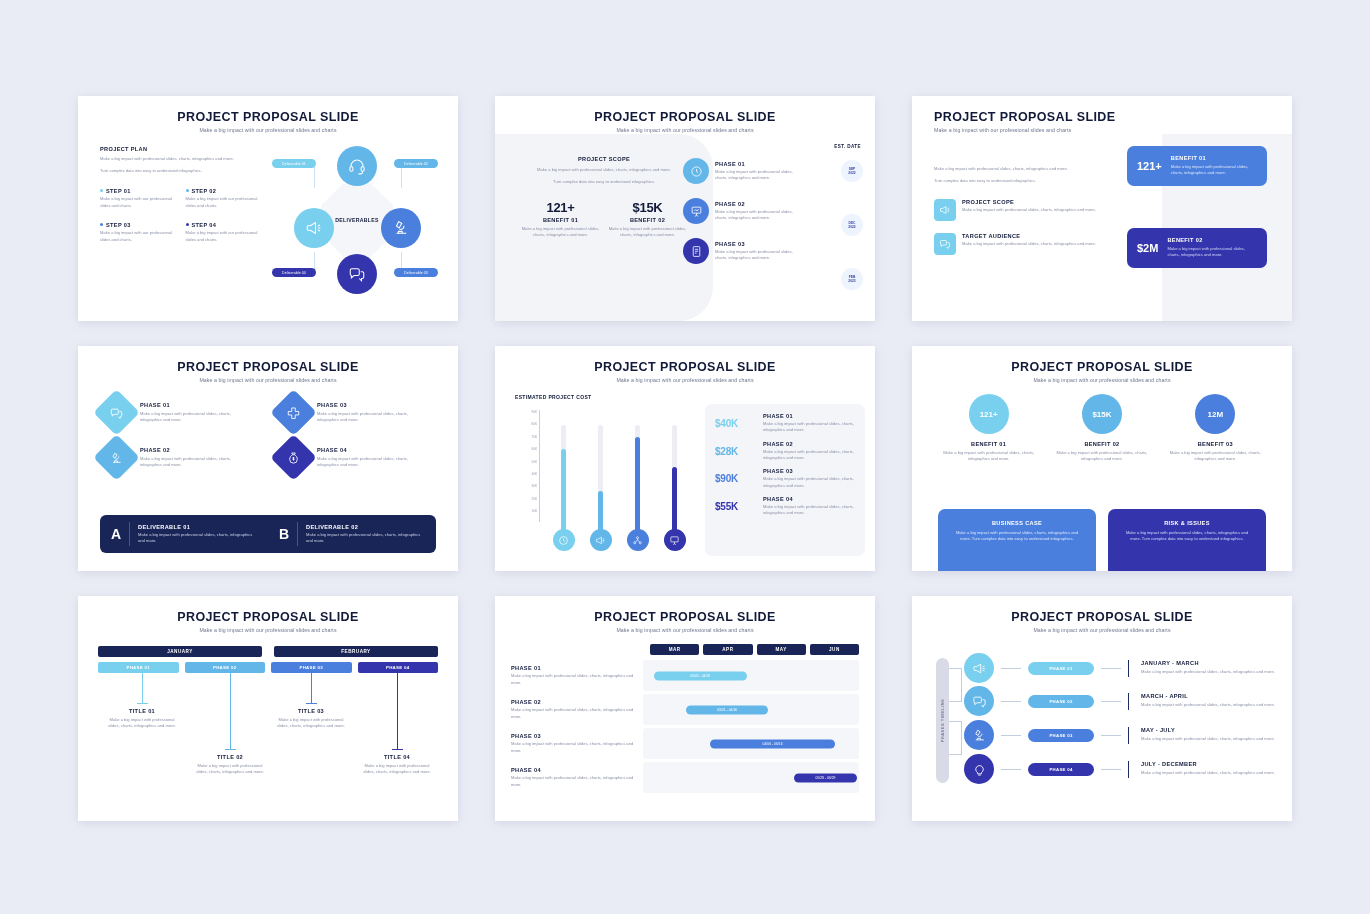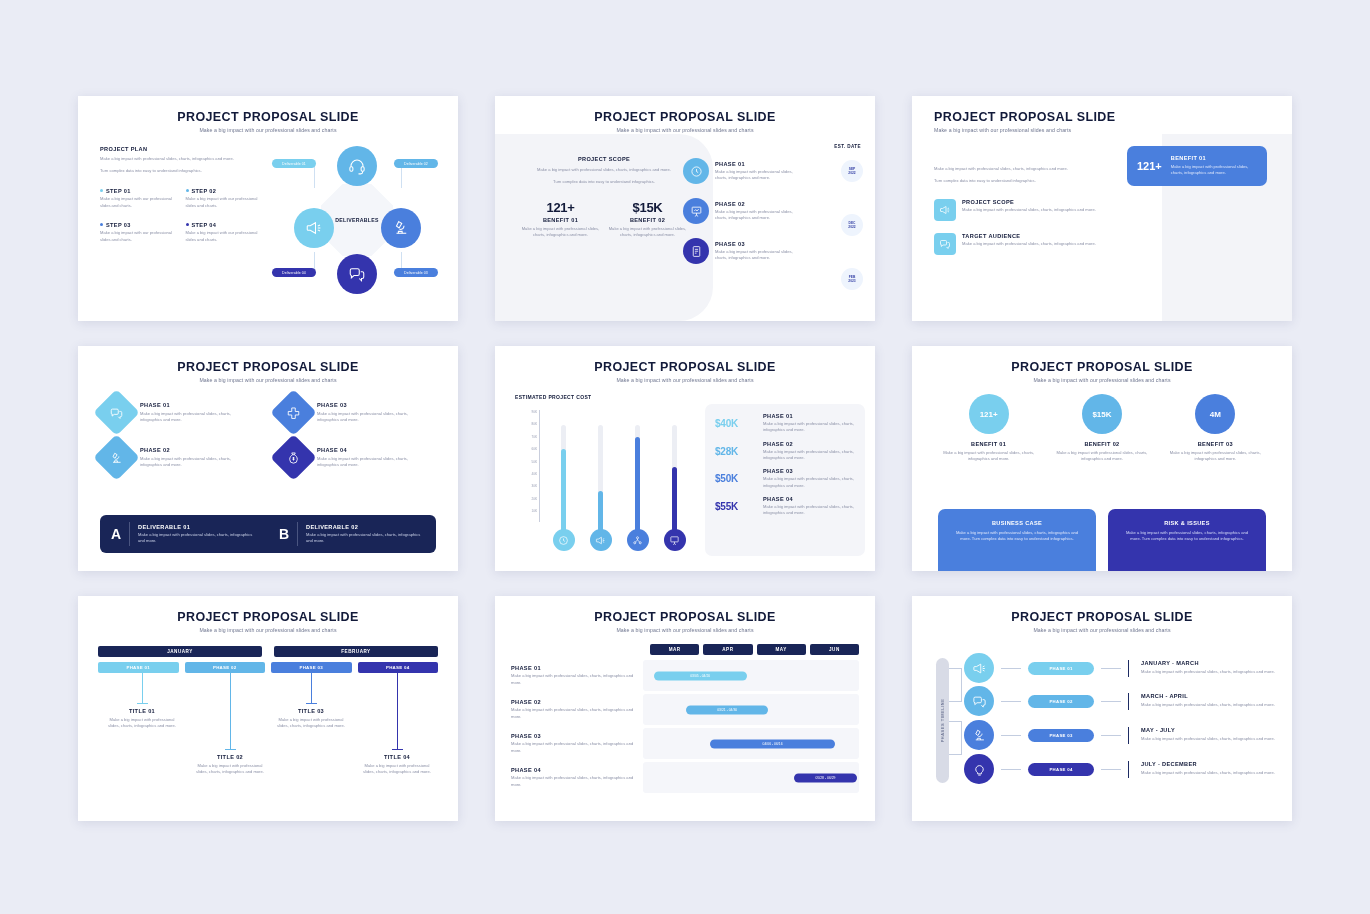--- a/index.html
+++ b/index.html
@@ -360,20 +360,27 @@
       </div>
     </div>
 
     <div class="s3-card c3" style="top:50px">
       <div class="s3-big">121+</div>
       <div>
         <div class="hd white">BENEFIT 01</div>
         <div class="bd" style="color:#dbe5fb;margin-top:3px">Make a big impact with professional slides, charts, infographics and more.</div>
       </div>
     </div>
+    <div class="s3-card c4" style="top:132px">
+      <div class="s3-big">$2M</div>
+      <div>
+        <div class="hd white">BENEFIT 02</div>
+        <div class="bd" style="color:#d2d8f7;margin-top:3px">Make a big impact with professional slides, charts, infographics and more.</div>
+      </div>
+    </div>
   </div>
 
   <div class="slide">
     <div class="s-title t-main">PROJECT PROPOSAL SLIDE</div>
     <div class="t-sub">Make a big impact with our professional slides and charts</div>
 
     <div class="s4-grid">
       <div class="s4-item">
         <div class="s4-dia c1">
           <span class="ico">
@@ -530,21 +537,21 @@
         </div>
       </div>
       <div class="s5-row">
         <div class="s5-amt tx2">$28K</div>
         <div style="flex:1">
           <div class="hd">PHASE 02</div>
           <div class="bd" style="margin-top:2px">Make a big impact with professional slides, charts, infographics and more.</div>
         </div>
       </div>
       <div class="s5-row">
-        <div class="s5-amt tx3">$50K</div>
+        <div class="s5-amt tx3">$90K</div>
         <div style="flex:1">
           <div class="hd">PHASE 03</div>
           <div class="bd" style="margin-top:2px">Make a big impact with professional slides, charts, infographics and more.</div>
         </div>
       </div>
       <div class="s5-row">
         <div class="s5-amt tx4">$55K</div>
         <div style="flex:1">
           <div class="hd">PHASE 04</div>
           <div class="bd" style="margin-top:2px">Make a big impact with professional slides, charts, infographics and more.</div>
@@ -562,21 +569,21 @@
         <div class="s6-circ c1">121+</div>
         <div class="hd">BENEFIT 01</div>
         <div class="bd" style="margin-top:3px">Make a big impact with professional slides, charts, infographics and more.</div>
       </div>
       <div class="s6-col">
         <div class="s6-circ c2">$15K</div>
         <div class="hd">BENEFIT 02</div>
         <div class="bd" style="margin-top:3px">Make a big impact with professional slides, charts, infographics and more.</div>
       </div>
       <div class="s6-col">
-        <div class="s6-circ c3">4M</div>
+        <div class="s6-circ c3">12M</div>
         <div class="hd">BENEFIT 03</div>
         <div class="bd" style="margin-top:3px">Make a big impact with professional slides, charts, infographics and more.</div>
       </div>
     </div>
 
     <div class="s6-cards">
       <div class="s6-card c3">
         <div class="hd white">BUSINESS CASE</div>
         <div class="bd" style="color:#dde5fb;margin-top:4px">Make a big impact with professional slides, charts, infographics and more. Turn complex data into easy to understand infographics.</div>
       </div>

